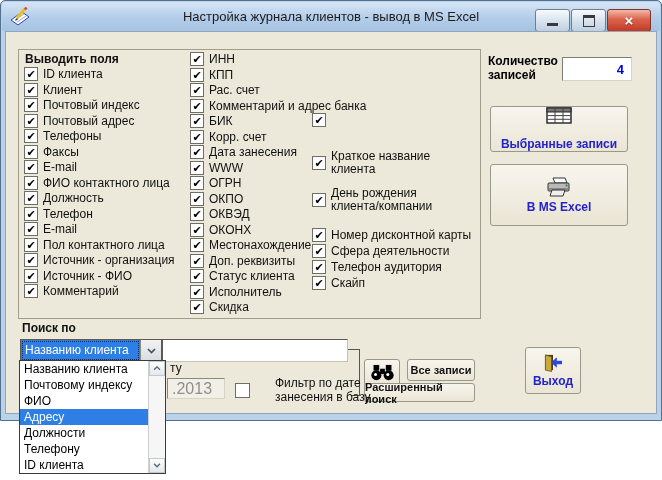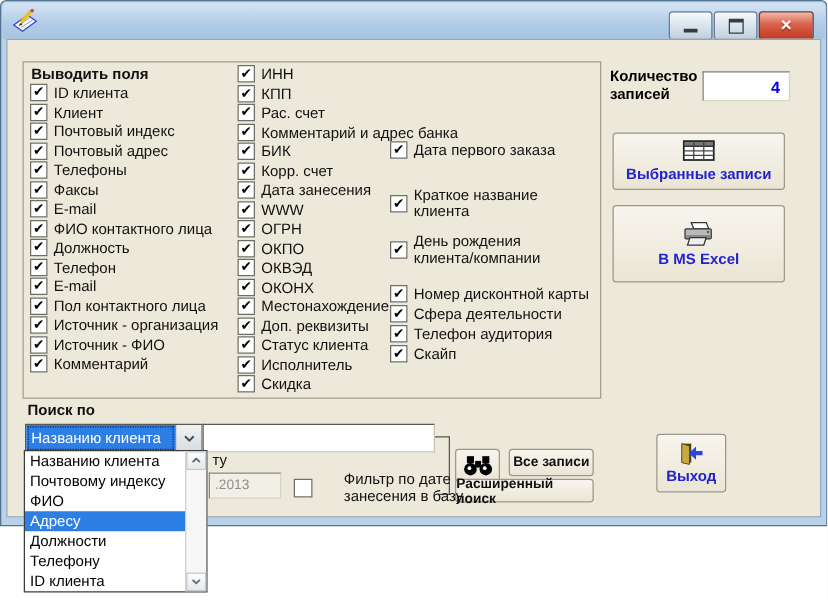--- a/index.html
+++ b/index.html
@@ -53,21 +53,21 @@
                display:flex;align-items:center;justify-content:center;}
   .search-input{position:absolute;left:156px;top:307px;width:186px;height:23px;background:#fff;
                 border:1px solid;border-color:#5a5a52 #c8c4b4 #c8c4b4 #5a5a52;box-sizing:border-box;}
   .conn{position:absolute;background:#555;}
   .binoc-btn{position:absolute;left:358px;top:327px;width:36px;height:27px;}
   .allrec-btn{position:absolute;left:401px;top:327px;width:68px;height:22px;}
   .adv-btn{position:absolute;left:358px;top:351px;width:111px;height:19px;}
   .trunc-lbl{position:absolute;left:164px;top:329px;font-size:12px;color:#111;}
   .date-input{position:absolute;left:161px;top:346px;width:58px;height:21px;background:#f1efe6;
               border:1px solid;border-color:#8a887c #d8d4c4 #d8d4c4 #8a887c;box-sizing:border-box;
-              font-size:11px;color:#8f8f8f;line-height:19px;padding-left:4px;}
+              font-size:16px;color:#8f8f8f;line-height:19px;padding-left:4px;}
   .filter-cbx{position:absolute;left:229px;top:351px;}
   .filter-lbl{position:absolute;left:249px;top:344px;width:104px;font-size:12px;color:#111;line-height:14px;margin-left:20px;}
   .exit-btn{position:absolute;left:519px;top:315px;width:56px;height:47px;gap:2px;}
 
   
   .dropdown{position:absolute;left:19px;top:360px;width:147px;height:114px;background:#fff;border:1px solid #3c3c3c;z-index:50;box-sizing:border-box;display:flex;}
   .dd-items{flex:1;}
   .dd-item{height:16px;font-size:12px;line-height:16px;padding-left:4px;color:#000;white-space:nowrap;overflow:hidden;}
   .dd-item.sel{background:#2E7FE5;color:#fff;}
   .dd-scroll{width:16px;border-left:1px solid #cfcfcf;background:#f6f6f6;display:flex;flex-direction:column;justify-content:space-between;}
@@ -83,20 +83,21 @@
 
     <div class="titlebar">
       <svg class="win-icon" viewBox="0 0 22 20">
         <polygon points="2,13 13,5 20,10 9,18" fill="#f8f9ff" stroke="#3344bb" stroke-width="1"></polygon>
         <line x1="6" y1="13" x2="15" y2="7" stroke="#8899cc" stroke-width="0.8"></line>
         <line x1="8" y1="15" x2="17" y2="9" stroke="#8899cc" stroke-width="0.8"></line>
         <line x1="16" y1="1.5" x2="8" y2="11" stroke="#e8c020" stroke-width="3"></line>
         <polygon points="8,11 6,13.5 8.8,13 " fill="#333"></polygon>
         <line x1="17.5" y1="0.5" x2="16" y2="2.5" stroke="#cc4444" stroke-width="2.5"></line>
       </svg>
+      <div class="win-title">Настройка журнала клиентов - вывод в MS Excel</div>
       <div class="caption">
         <div class="cap-btn">
             <div class="glyph-min"></div>
           </div>
         <div class="cap-btn">
             <div class="glyph-max"></div>
           </div>
         <div class="cap-btn close">
             <span class="glyph-close">×</span>
           </div>
@@ -236,21 +237,20 @@
             <span class="cb-lbl">Исполнитель</span>
           </div>
           <div class="cb-row" style="left: 184px; top: 268px;">
             <span class="cbx">✔</span>
             <span class="cb-lbl">Скидка</span>
           </div>
         </div>
       <div id="col3">
           <div class="cb-row multi" style="left: 306px; top: 81px;">
             <span class="cbx">✔</span>
-            <span class="cb-lbl">Дата первого заказа</span>
           </div>
           <div class="cb-row multi" style="left: 306px; top: 118px;">
             <span class="cbx">✔</span>
             <span class="cb-lbl">Краткое название клиента</span>
           </div>
           <div class="cb-row multi" style="left: 306px; top: 155px;">
             <span class="cbx">✔</span>
             <span class="cb-lbl">День рождения клиента/компании</span>
           </div>
           <div class="cb-row" style="left: 306px; top: 196px;">
@@ -267,21 +267,21 @@
           </div>
           <div class="cb-row" style="left: 306px; top: 244px;">
             <span class="cbx">✔</span>
             <span class="cb-lbl">Скайп</span>
           </div>
         </div>
 
       <div class="rp-label">Количество записей</div>
       <div class="rp-count">4</div>
 
-      <div class="btn btn-big" style="top:74px;height:46px;">
+      <div class="btn btn-big" style="top:74px;height:46px;justify-content:space-between;">
         <svg width="26" height="17" viewBox="0 0 26 17">
           <rect x="1" y="1" width="24" height="15" fill="#fff" stroke="#222" stroke-width="1.4"></rect>
           <rect x="1" y="1" width="24" height="4" fill="#777" stroke="#222"></rect>
           <line x1="9" y1="1" x2="9" y2="16" stroke="#444"></line>
           <line x1="17" y1="1" x2="17" y2="16" stroke="#444"></line>
           <line x1="1" y1="8.6" x2="25" y2="8.6" stroke="#444"></line>
           <line x1="1" y1="12.3" x2="25" y2="12.3" stroke="#444"></line>
         </svg>
         <span class="btn-blue">Выбранные записи</span>
       </div>

